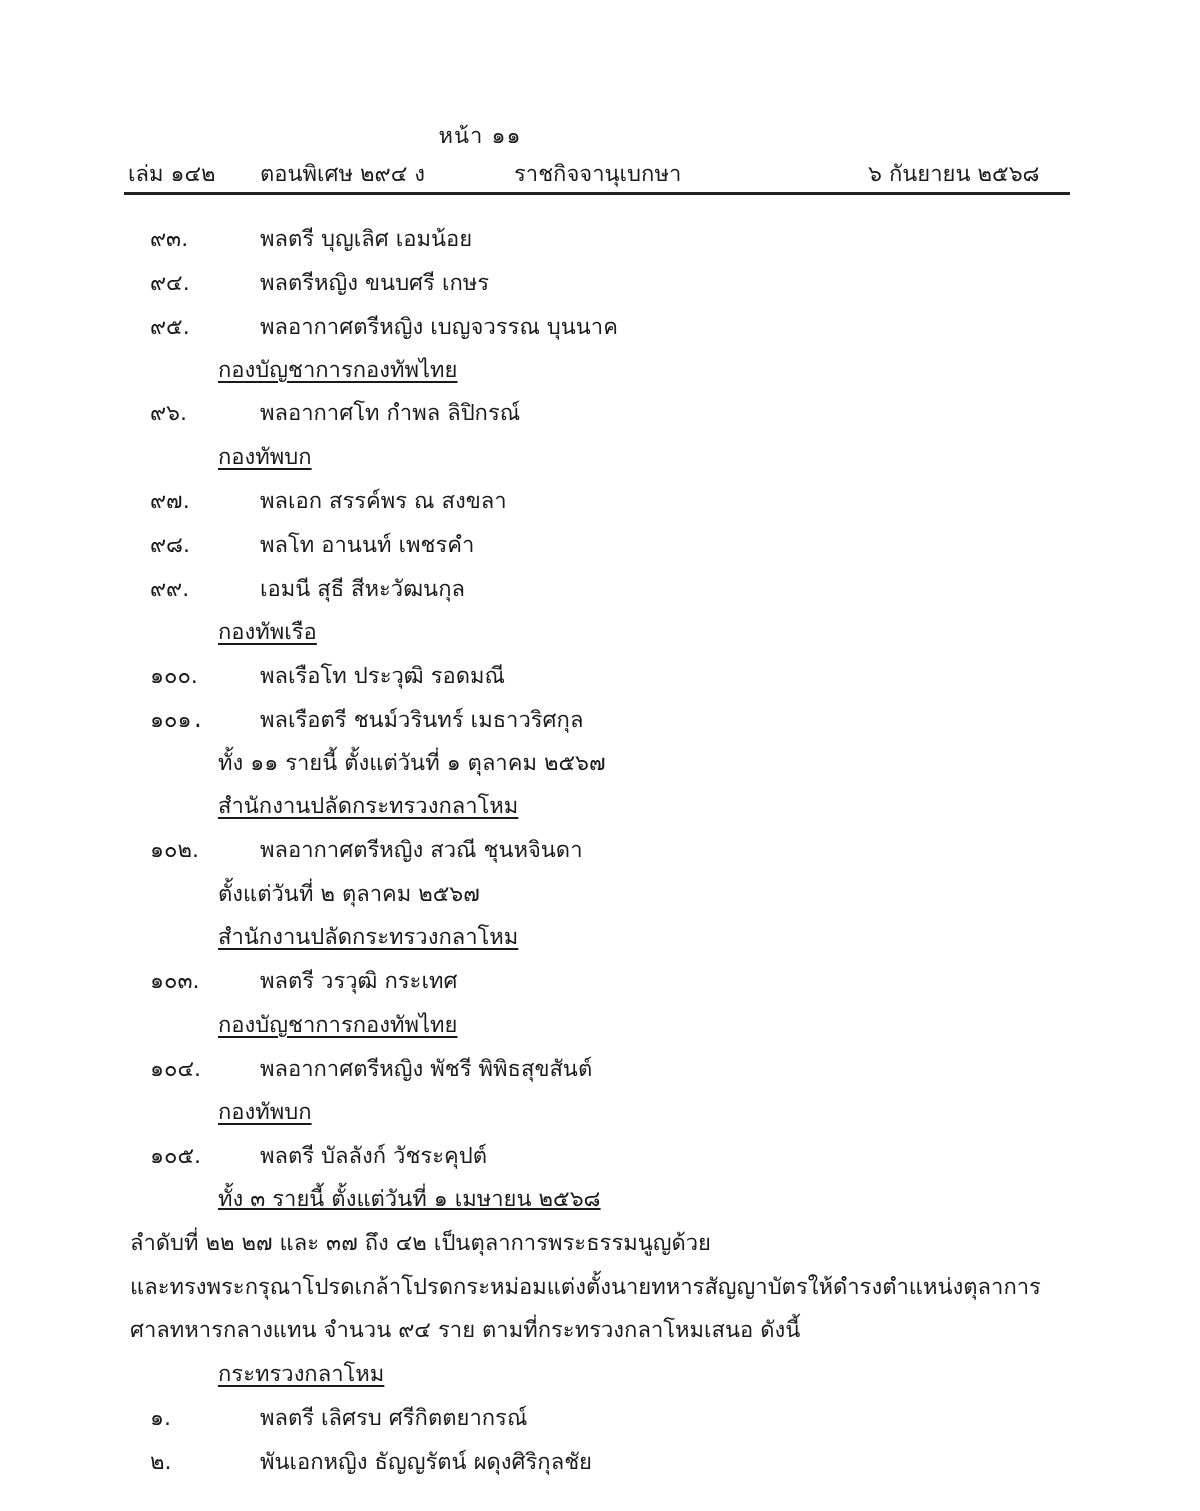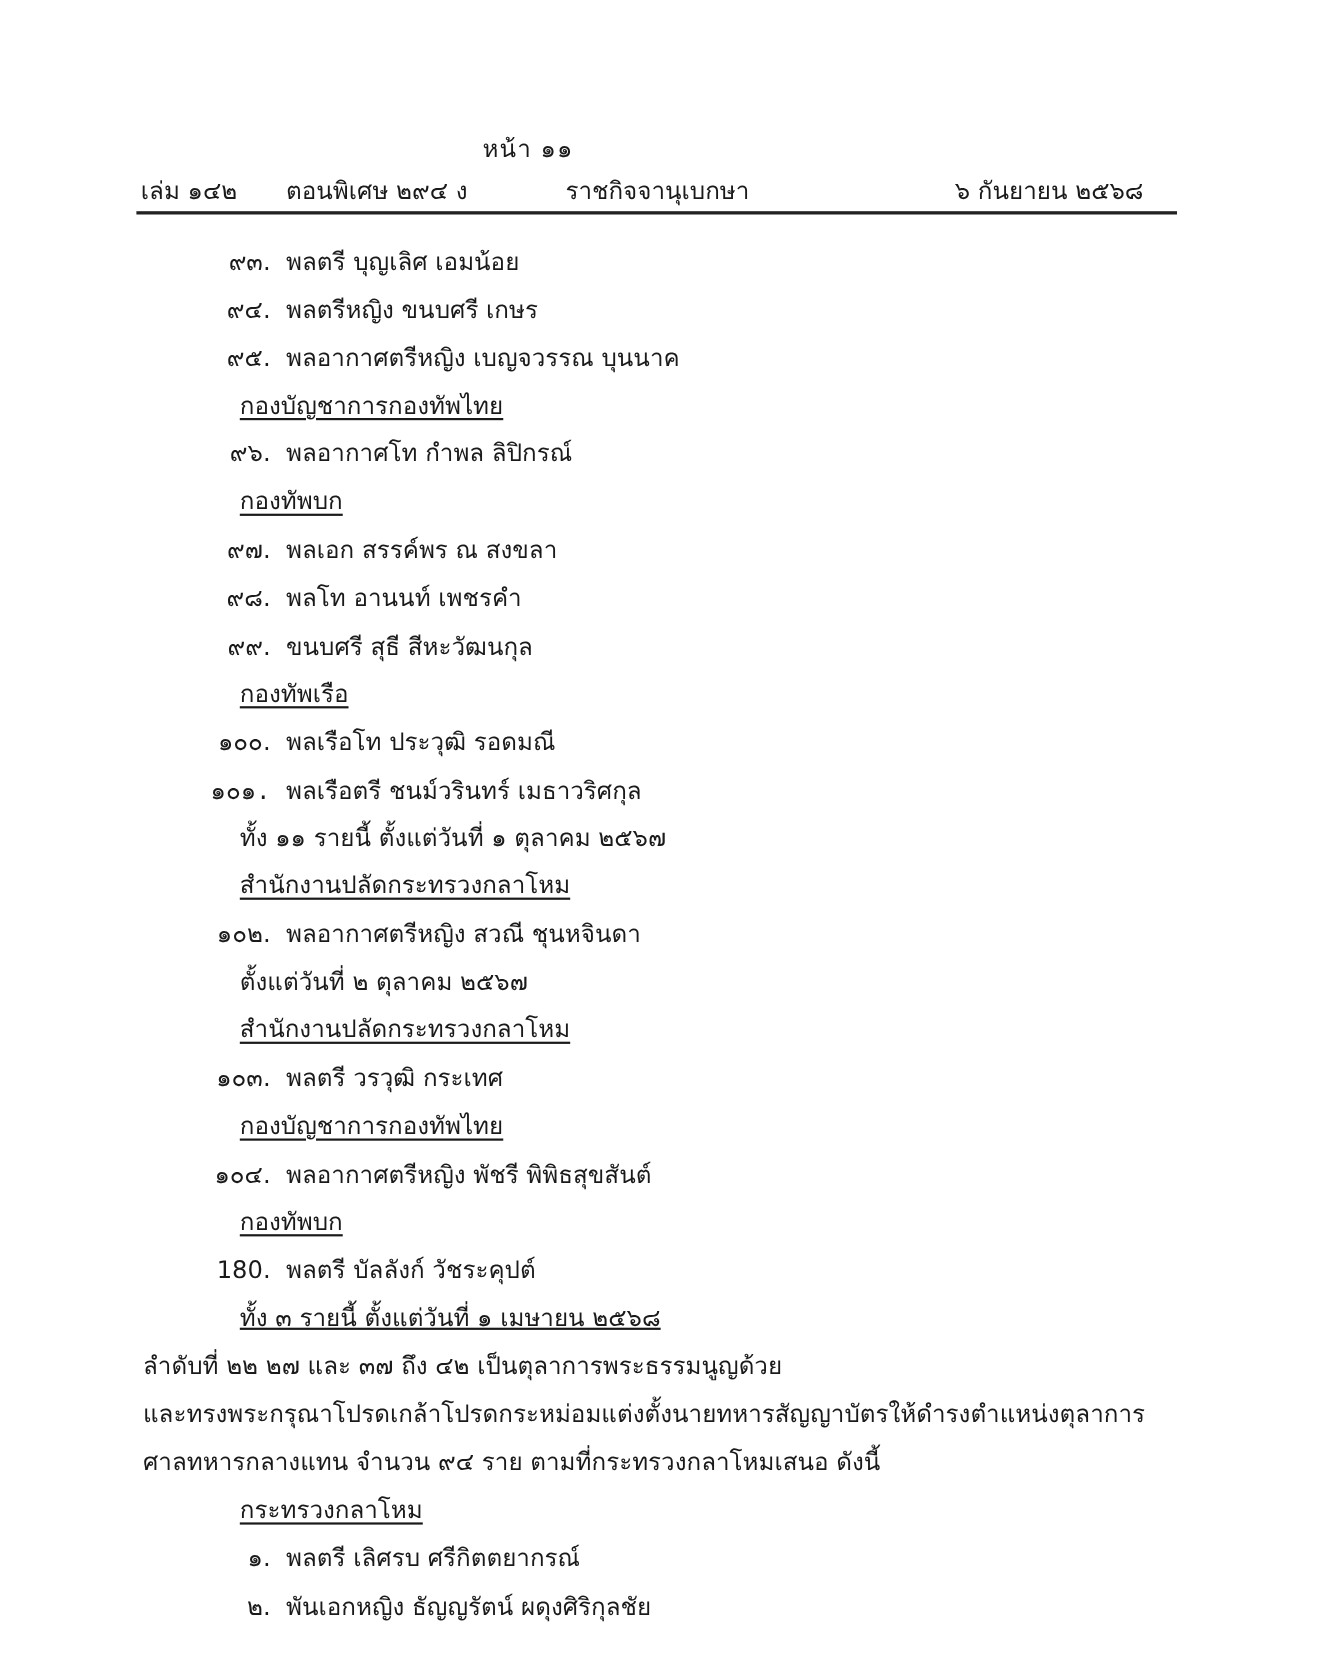--- a/index.html
+++ b/index.html
@@ -17,21 +17,21 @@
     font-size: 22px; height: 34px;
   }
   .header-line span { position: absolute; white-space: nowrap; }
   .rule {
     position: absolute; top: 192px; left: 124px; width: 946px; height: 3px;
     background: #222;
   }
   .line {
     position: absolute; font-size: 22px; white-space: nowrap; line-height: 30px;
   }
-  .num { display: inline-block; text-align: right; }
+  .num { display: inline-block; text-align: left; }
   .dept { text-decoration: underline; text-underline-offset: 4px; }
 </style>
 </head>
 <body>
 
 <div class="page-number">หน้า ๑๑</div>
 
 <div class="header-line">
   <span style="left:0;">เล่ม ๑๔๒</span>
   <span style="left:132px;">ตอนพิเศษ ๒๙๔ ง</span>
@@ -42,34 +42,34 @@
 
 <div id="content">
     <div class="line" style="top: 224px; left: 150px;"><span class="num" style="width: 96px;">๙๓.</span><span style="margin-left: 14px;">พลตรี บุญเลิศ  เอมน้อย</span></div>
     <div class="line" style="top: 268px; left: 150px;"><span class="num" style="width: 96px;">๙๔.</span><span style="margin-left: 14px;">พลตรีหญิง ขนบศรี  เกษร</span></div>
     <div class="line" style="top: 312px; left: 150px;"><span class="num" style="width: 96px;">๙๕.</span><span style="margin-left: 14px;">พลอากาศตรีหญิง เบญจวรรณ  บุนนาค</span></div>
     <div class="line dept" style="top: 355px; left: 218px;">กองบัญชาการกองทัพไทย</div>
     <div class="line" style="top: 398px; left: 150px;"><span class="num" style="width: 96px;">๙๖.</span><span style="margin-left: 14px;">พลอากาศโท กำพล  ลิปิกรณ์</span></div>
     <div class="line dept" style="top: 442px; left: 218px;">กองทัพบก</div>
     <div class="line" style="top: 486px; left: 150px;"><span class="num" style="width: 96px;">๙๗.</span><span style="margin-left: 14px;">พลเอก สรรค์พร  ณ สงขลา</span></div>
     <div class="line" style="top: 530px; left: 150px;"><span class="num" style="width: 96px;">๙๘.</span><span style="margin-left: 14px;">พลโท อานนท์  เพชรคำ</span></div>
-    <div class="line" style="top: 574px; left: 150px;"><span class="num" style="width: 96px;">๙๙.</span><span style="margin-left: 14px;">ขนบศรี สุธี  สีหะวัฒนกุล</span></div>
+    <div class="line" style="top: 574px; left: 150px;"><span class="num" style="width: 96px;">๙๙.</span><span style="margin-left: 14px;">เอมนี สุธี  สีหะวัฒนกุล</span></div>
     <div class="line dept" style="top: 617px; left: 218px;">กองทัพเรือ</div>
     <div class="line" style="top: 661px; left: 150px;"><span class="num" style="width: 96px;">๑๐๐.</span><span style="margin-left: 14px;">พลเรือโท ประวุฒิ  รอดมณี</span></div>
     <div class="line" style="top: 705px; left: 150px;"><span class="num" style="width: 96px; font-family: Liberation Mono, monospace;">๑๐๑.</span><span style="margin-left: 14px;">พลเรือตรี ชนม์วรินทร์  เมธาวริศกุล</span></div>
     <div class="line" style="top: 748px; left: 218px;">ทั้ง  ๑๑  รายนี้  ตั้งแต่วันที่  ๑  ตุลาคม  ๒๕๖๗</div>
     <div class="line dept" style="top: 791px; left: 218px;">สำนักงานปลัดกระทรวงกลาโหม</div>
     <div class="line" style="top: 835px; left: 150px;"><span class="num" style="width: 96px;">๑๐๒.</span><span style="margin-left: 14px;">พลอากาศตรีหญิง สวณี  ชุนหจินดา</span></div>
     <div class="line" style="top: 879px; left: 218px;">ตั้งแต่วันที่  ๒  ตุลาคม  ๒๕๖๗</div>
     <div class="line dept" style="top: 922px; left: 218px;">สำนักงานปลัดกระทรวงกลาโหม</div>
     <div class="line" style="top: 966px; left: 150px;"><span class="num" style="width: 96px;">๑๐๓.</span><span style="margin-left: 14px;">พลตรี วรวุฒิ  กระเทศ</span></div>
     <div class="line dept" style="top: 1010px; left: 218px;">กองบัญชาการกองทัพไทย</div>
     <div class="line" style="top: 1054px; left: 150px;"><span class="num" style="width: 96px;">๑๐๔.</span><span style="margin-left: 14px;">พลอากาศตรีหญิง พัชรี  พิพิธสุขสันต์</span></div>
     <div class="line dept" style="top: 1097px; left: 218px;">กองทัพบก</div>
-    <div class="line" style="top: 1141px; left: 150px;"><span class="num" style="width: 96px;">180.</span><span style="margin-left: 14px;">พลตรี บัลลังก์  วัชระคุปต์</span></div>
+    <div class="line" style="top: 1141px; left: 150px;"><span class="num" style="width: 96px;">๑๐๕.</span><span style="margin-left: 14px;">พลตรี บัลลังก์  วัชระคุปต์</span></div>
     <div class="line" style="top: 1184px; left: 218px; text-decoration: underline;">ทั้ง  ๓  รายนี้  ตั้งแต่วันที่  ๑  เมษายน  ๒๕๖๘</div>
     <div class="line" style="top: 1228px; left: 130px;">ลำดับที่  ๒๒  ๒๗  และ  ๓๗  ถึง  ๔๒  เป็นตุลาการพระธรรมนูญด้วย</div>
     <div class="line" style="top: 1272px; left: 130px;">และทรงพระกรุณาโปรดเกล้าโปรดกระหม่อมแต่งตั้งนายทหารสัญญาบัตรให้ดำรงตำแหน่งตุลาการ</div>
     <div class="line" style="top: 1315px; left: 130px;">ศาลทหารกลางแทน  จำนวน  ๙๔  ราย  ตามที่กระทรวงกลาโหมเสนอ  ดังนี้</div>
     <div class="line dept" style="top: 1359px; left: 218px;">กระทรวงกลาโหม</div>
     <div class="line" style="top: 1403px; left: 150px;"><span class="num" style="width: 96px;">๑.</span><span style="margin-left: 14px;">พลตรี เลิศรบ  ศรีกิตตยากรณ์</span></div>
     <div class="line" style="top: 1447px; left: 150px;"><span class="num" style="width: 96px;">๒.</span><span style="margin-left: 14px;">พันเอกหญิง ธัญญรัตน์  ผดุงศิริกุลชัย</span></div>
   </div>
 
 </body></html>

